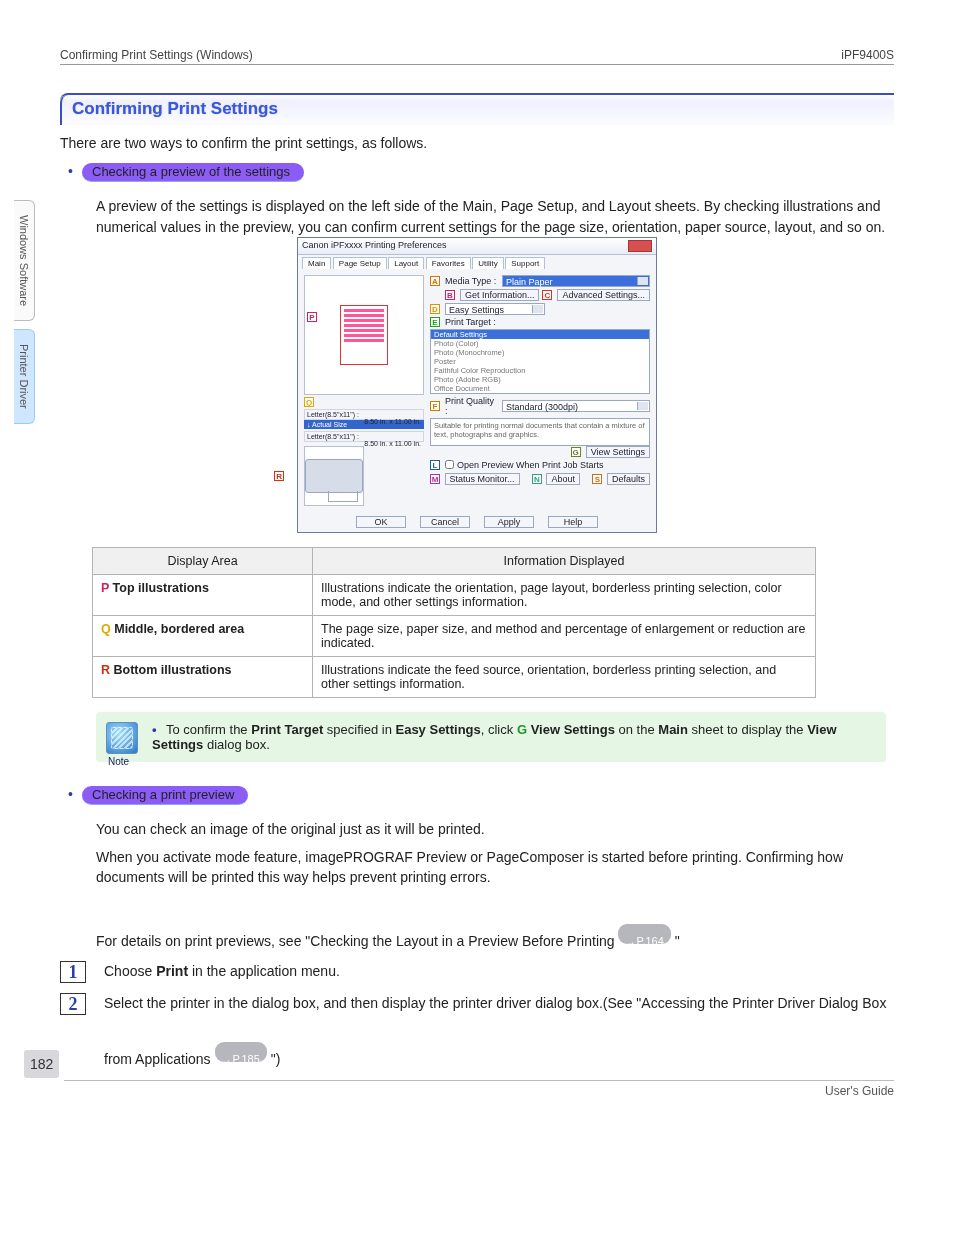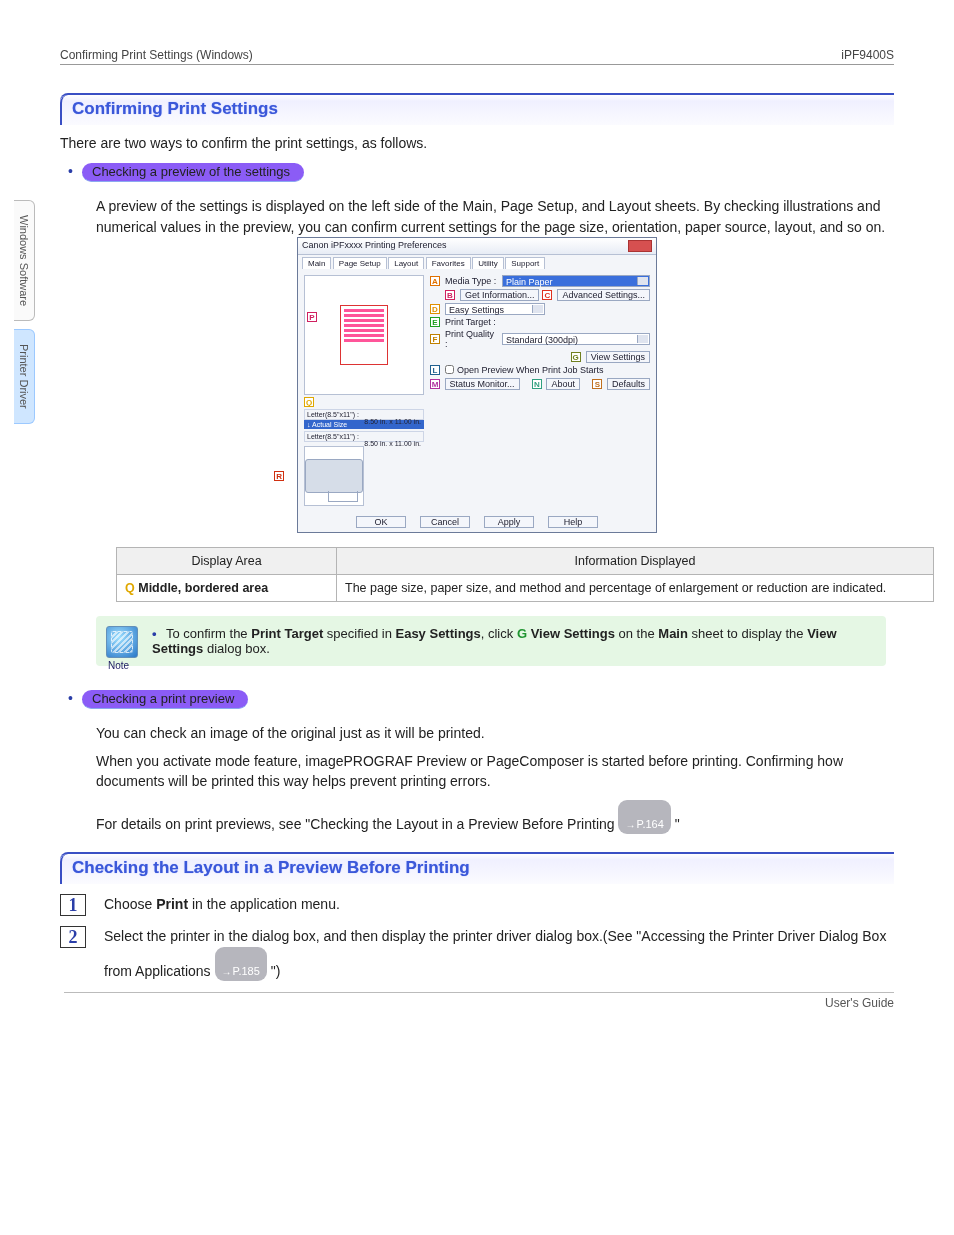--- a/index.html
+++ b/index.html
@@ -139,21 +139,21 @@
   .mL{color:#206090;border-color:#206090;}
   .mM{color:#b030a0;border-color:#b030a0;}
   .mN{color:#30a080;border-color:#30a080;}
   .mS{color:#c07020;border-color:#c07020;}
   .mP{color:#d02060;border-color:#d02060;}
   .mQ{color:#e0a800;border-color:#e0a800;}
   .mR{color:#d03010;border-color:#d03010;}
 
   
   table.info{
-    width: 818px; margin-left:56px;
+    width: 724px; margin-left:32px;
     border-collapse: collapse; font-size:12.5px;padding-left:7px;
   }
   table.info th, table.info td{
     border:1px solid #b4b4b4; padding:6px 8px; text-align:left; vertical-align:top;
   }
   table.info th{background:#f0f0f0;text-align:center;font-weight:normal;}
   .rowlabel{font-weight:bold;}
   .rowlabel .lt{font-weight:bold;}
 
   
@@ -174,21 +174,21 @@
     background:
       repeating-linear-gradient(-45deg, rgba(255,255,255,.6) 0 2px, transparent 2px 4px);
   }
   .note-lbl{position:absolute;left:12px;top:44px;font-size:10px;color:#226;}
   .note-box .dot{color:#2a3ea8;font-weight:bold;margin-right:6px;}
   .note-box b{font-weight:bold;}
   .green-bold{color:#1f9430;font-weight:bold;}
 
   .xref{
     display:inline-block;background:#b6b6bd;color:#fff;
-    border-radius:9px;padding:17px 7px;font-size:11px;line-height:15px;height:15px;vertical-align:1px;
+    border-radius:9px;padding:10px 7px;font-size:11px;line-height:15px;height:15px;vertical-align:1px;margin-top:28px;
   }
   .xref::before{content:"→";font-size:10px;margin-right:1px;}
 
   
   .step{display:flex; gap:18px; margin:10px 0 0 0;}
   .step-num{
     width:26px;height:22px;border:1px solid #333;
     font-family:"Times New Roman",serif;font-weight:bold;font-size:18px;
     text-align:center;line-height:20px;color:#2a3ea8;background:#fff;
   }
@@ -287,24 +287,36 @@
           <span class="btn">Advanced Settings...</span>
         </div>
         <div class="row">
           <span class="marker mD">D</span>
           <span class="sel" style="width:100px;flex:none">Easy Settings</span>
         </div>
         <div class="row">
           <span class="marker mE">E</span>
           <span class="lab">Print Target :</span>
         </div>
+        <div class="listbox">
+          <div class="hdr">Default Settings</div>
+          <div>Photo (Color)</div>
+          <div>Photo (Monochrome)</div>
+          <div>Poster</div>
+          <div>Faithful Color Reproduction</div>
+          <div>Photo (Adobe RGB)</div>
+          <div>Office Document</div>
+        </div>
         <div class="row">
           <span class="marker mF">F</span>
           <span class="lab">Print Quality :</span>
           <span class="sel">Standard (300dpi)</span>
+        </div>
+        <div class="descbox">
+          <span>Suitable for printing normal documents that contain a mixture of text, photographs and graphics.</span>
         </div>
         <div class="row" style="justify-content:flex-end;">
           <span class="marker mG">G</span>
           <span class="btn">View Settings</span>
         </div>
         <div class="row">
           <span class="marker mL">L</span>
           <input type="checkbox" style="width: 9px; height: 9px;">
           <span>Open Preview When Print Job Starts</span>
         </div>
@@ -333,22 +345,30 @@
   </div>
 
   
   <table class="info">
     <tbody>
         <tr>
       <th style="width:220px">Display Area</th>
       <th>Information Displayed</th>
     </tr>
     <tr>
+      <td class="rowlabel"><span class="lt" style="color:#d02060">P</span> <span>Top illustrations</span></td>
+      <td>Illustrations indicate the orientation, page layout, borderless printing selection, color mode, and other settings information.</td>
+    </tr>
+    <tr>
       <td class="rowlabel"><span class="lt" style="color:#e0a800">Q</span> <span>Middle, bordered area</span></td>
       <td>The page size, paper size, and method and percentage of enlargement or reduction are indicated.</td>
+    </tr>
+    <tr>
+      <td class="rowlabel"><span class="lt" style="color:#d03010">R</span> <span>Bottom illustrations</span></td>
+      <td>Illustrations indicate the feed source, orientation, borderless printing selection, and other settings information.</td>
     </tr>
   </tbody>
     </table>
 
   
   <div class="note-box">
     <div class="note-icon"></div>
     <div class="note-lbl">Note</div>
     <span class="dot">•</span>
     <span>To confirm the </span><b>Print Target</b><span> specified in </span><b>Easy Settings</b><span>, click </span>
@@ -359,23 +379,20 @@
   <div class="bullet-pill">Checking a print preview</div>
   <div class="indent">
     <p class="body-text">You can check an image of the original just as it will be printed.</p>
     <p class="body-text">When you activate mode feature, imagePROGRAF Preview or PageComposer is started before printing. Confirming how documents will be printed this way helps prevent printing errors.</p>
     <p class="body-text">
       <span>For details on print previews, see "Checking the Layout in a Preview Before Printing </span><span class="xref">P.164</span><span> "</span>
     </p>
   </div>
 
   
-  <div class="section-bar" style="margin-top:18px">
-    <span class="section-title">Checking the Layout in a Preview Before Printing</span>
-  </div>
 
   <div class="step">
     <div class="step-num">1</div>
     <div class="step-text">
       <span>Choose </span><b>Print</b><span> in the application menu.</span>
     </div>
   </div>
   <div class="step">
     <div class="step-num">2</div>
     <div class="step-text">

